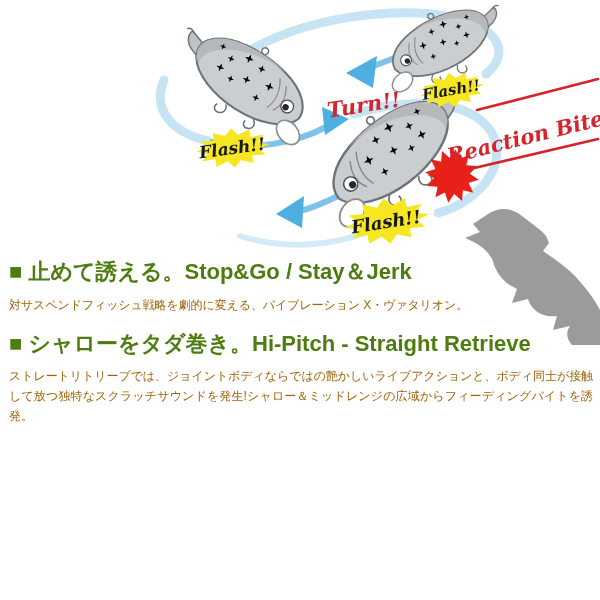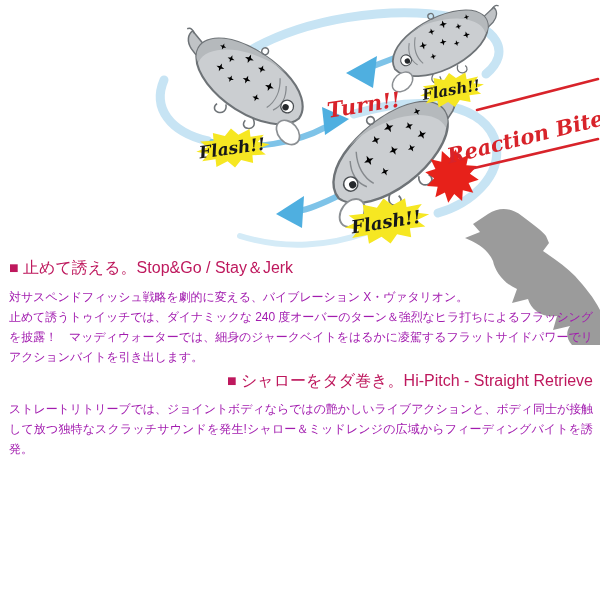--- a/index.html
+++ b/index.html
@@ -20,24 +20,24 @@
   .eye-white{fill:#ffffff;stroke:#4a4e52;stroke-width:1.5;}
   .eye-pupil{fill:#26292c;}
   .flash-burst{fill:#f6e722;}
   .flash-text{font-family:"DejaVu Serif",serif;font-style:italic;font-weight:700;fill:#17181a;}
   .red-script{font-family:"DejaVu Serif",serif;font-style:italic;font-weight:700;fill:#d8232a;}
   .reaction-line{stroke:#d8232a;stroke-width:2.6;stroke-linecap:round;}
   .impact{fill:#e7211a;}
   .silhouette{fill:#9b9b9b;}
   
   .content{position:absolute;left:9px;top:257px;width:584px;}
-  .content h2{font-size:16px;line-height:1.35;font-weight:400;color:#be185d;margin:0 0 8px 0;
+  .content h2{font-size:22px;line-height:1.35;font-weight:700;color:#4d7c0f;margin:0 0 8px 0;
               letter-spacing:0;}
-  .content h2.second{margin-top:3px;text-align:right;}
-  .content p{font-size:12px;line-height:20px;color:#a21caf;margin:0;text-align:justify;
+  .content h2.second{margin-top:14px;}
+  .content p{font-size:12px;line-height:20px;color:#a16207;margin:0;text-align:justify;
              letter-spacing:-0.1px;}
 </style>
 </head>
 <body>
 
 <div class="canvas">
 
   <svg class="illo" width="600" height="350" viewBox="0 0 600 350">
     <defs>
       <path id="sparkle" d="M0,-5.5 L1.4,-1.4 L5.5,0 L1.4,1.4 L0,5.5 L-1.4,1.4 L-5.5,0 L-1.4,-1.4 Z"></path>
@@ -125,18 +125,17 @@
     <g>
       <line class="reaction-line" x1="477" y1="110" x2="598" y2="79"></line>
       <line class="reaction-line" x1="470" y1="169" x2="598" y2="139"></line>
       <text class="red-script" font-size="21" text-anchor="middle" transform="translate(536,142) rotate(-14)">Reaction Bite!!</text>
     </g>
   </svg>
 
   <div class="content">
     <h2>■ 止めて誘える。Stop&amp;Go / Stay＆Jerk</h2>
     <p>対サスペンドフィッシュ戦略を劇的に変える、バイブレーション X・ヴァタリオン。</p>
-    <p>止めて誘うトゥイッチでは、ダイナミックな 240 度オーバーのターン＆強烈なヒラ打ちによるフラッシングを披露！　マッディウォーターでは、細身のジャークベイトをはるかに凌駕するフラットサイドパワーでリアクションバイトを引き出します。</p>
     <h2 class="second">■ シャローをタダ巻き。Hi-Pitch - Straight Retrieve</h2>
     <p>ストレートリトリーブでは、ジョイントボディならではの艶かしいライブアクションと、ボディ同士が接触して放つ独特なスクラッチサウンドを発生!シャロー＆ミッドレンジの広域からフィーディングバイトを誘発。</p>
   </div>
 
 </div>
 
 </body></html>

